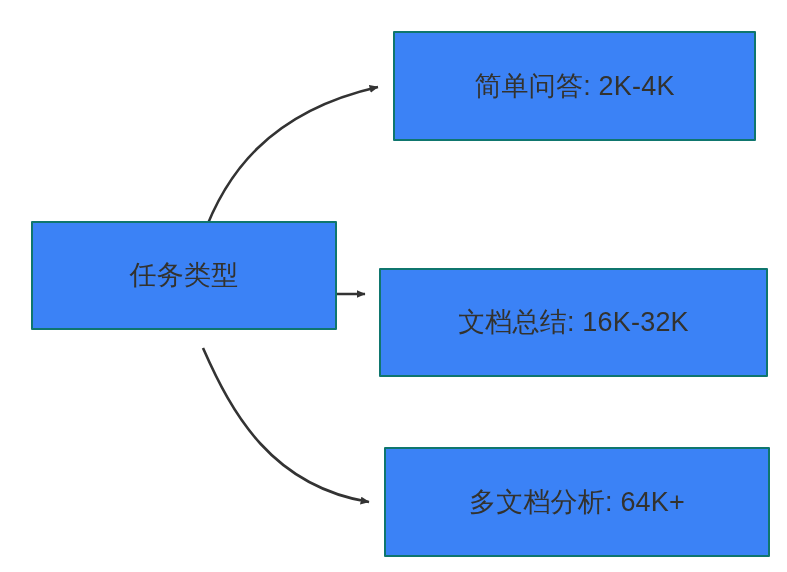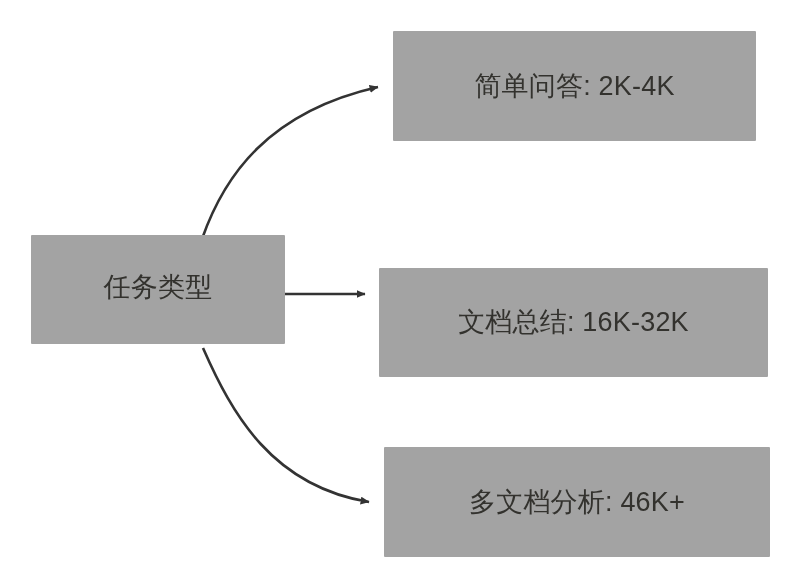--- a/index.html
+++ b/index.html
@@ -28,43 +28,42 @@
     left: 0;
     top: 0;
     width: 787px;
     height: 572px;
     pointer-events: none;
   }
 
   .node {
     position: absolute;
     box-sizing: border-box;
-    background: #a3a3a3;
-    border: 2px solid #a3a3a3;
+    background: #3b82f6;
+    border: 2px solid #0f766e;
     border-radius: 1px;
     display: flex;
     align-items: center;
     justify-content: center;
     text-align: center;
   }
 
   .node-label {
     color: #33322E;
     font-size: 27px;
     line-height: 1.2;
     letter-spacing: 0.2px;
     white-space: nowrap;
   }
 
   #node-source {
     left: 31px;
-    top: 235px;
-    width: 254px;
+    top: 221px;
+    width: 306px;
     height: 109px;
-    font-family: Liberation Mono, monospace;
   }
 
   #node-simple-qa {
     left: 393px;
     top: 31px;
     width: 363px;
     height: 110px;
   }
 
   #node-doc-summary {
@@ -107,16 +106,16 @@
 
   <div class="node" id="node-simple-qa">
     <span class="node-label">简单问答: 2K-4K</span>
   </div>
 
   <div class="node" id="node-doc-summary">
     <span class="node-label">文档总结: 16K-32K</span>
   </div>
 
   <div class="node" id="node-multidoc-analysis">
-    <span class="node-label">多文档分析: 46K+</span>
+    <span class="node-label">多文档分析: 64K+</span>
   </div>
 
 </div>
 
 </body></html>

